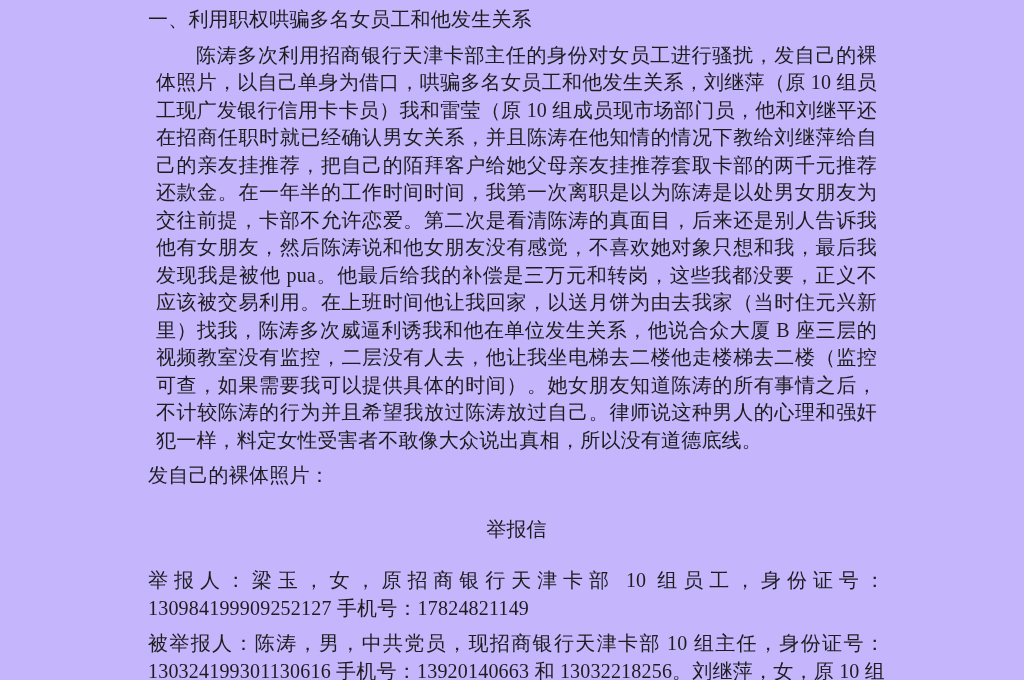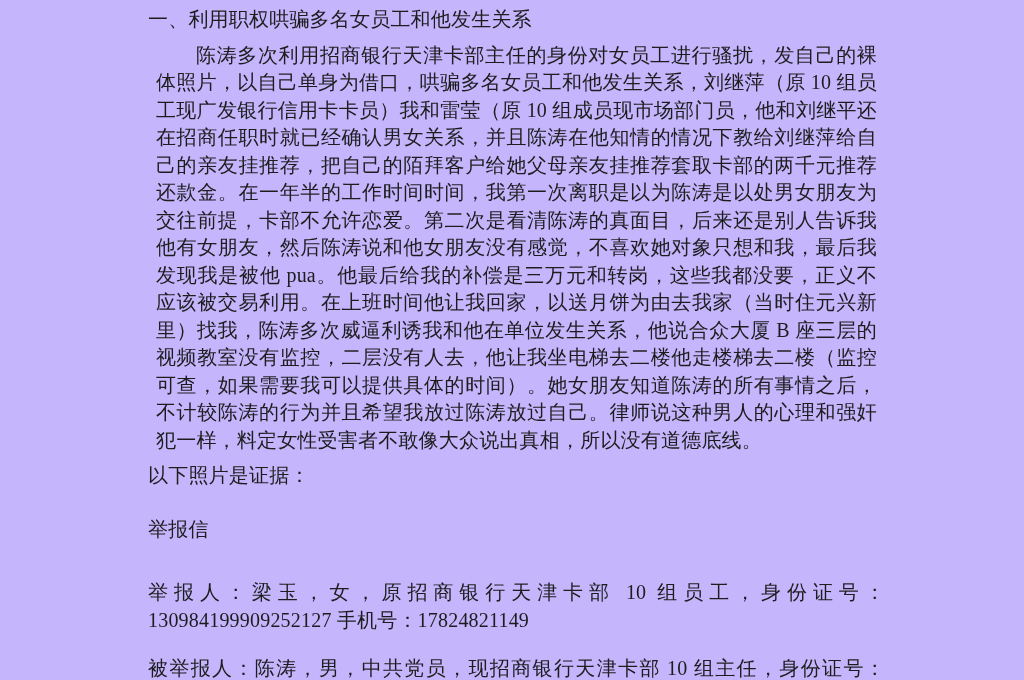--- a/index.html
+++ b/index.html
@@ -31,39 +31,40 @@
     margin: 0;
   }
   .para {
     margin: 8px;
     text-indent: 2em;
   }
   .evidence-note {
     margin: 0;
   }
   .letter-title {
-    margin: 26px 0 36px 0;
+    margin: 26px 0 24px 0;
+    text-align: center;
     text-indent: 0;
   }
   .info-para {
-    margin: 21px 0 0 0;
+    margin: 8px 0 0 0;
     text-indent: 0;
   }
 </style>
 </head>
 <body>
 
 <div class="page">
   <div class="content">
 
     <p class="heading">一、利用职权哄骗多名女员工和他发生关系</p>
 
     <p class="para">陈涛多次利用招商银行天津卡部主任的身份对女员工进行骚扰，发自己的裸体照片，以自己单身为借口，哄骗多名女员工和他发生关系，刘继萍（原 10 组员工现广发银行信用卡卡员）我和雷莹（原 10 组成员现市场部门员，他和刘继平还在招商任职时就已经确认男女关系，并且陈涛在他知情的情况下教给刘继萍给自己的亲友挂推荐，把自己的陌拜客户给她父母亲友挂推荐套取卡部的两千元推荐还款金。在一年半的工作时间时间，我第一次离职是以为陈涛是以处男女朋友为交往前提，卡部不允许恋爱。第二次是看清陈涛的真面目，后来还是别人告诉我他有女朋友，然后陈涛说和他女朋友没有感觉，不喜欢她对象只想和我，最后我发现我是被他 pua。他最后给我的补偿是三万元和转岗，这些我都没要，正义不应该被交易利用。在上班时间他让我回家，以送月饼为由去我家（当时住元兴新里）找我，陈涛多次威逼利诱我和他在单位发生关系，他说合众大厦 B 座三层的视频教室没有监控，二层没有人去，他让我坐电梯去二楼他走楼梯去二楼（监控可查，如果需要我可以提供具体的时间）。她女朋友知道陈涛的所有事情之后，不计较陈涛的行为并且希望我放过陈涛放过自己。律师说这种男人的心理和强奸犯一样，料定女性受害者不敢像大众说出真相，所以没有道德底线。</p>
 
-    <p class="evidence-note">以下照片是证据：</p>
+    <p class="evidence-note">发自己的裸体照片：</p>
 
     <p class="letter-title">举报信</p>
 
     <p class="info-para">举报人：梁玉，女，原招商银行天津卡部 10 组员工，身份证号：130984199909252127 手机号：17824821149</p>
 
     <p class="info-para">被举报人：陈涛，男，中共党员，现招商银行天津卡部 10 组主任，身份证号：130324199301130616 手机号：13920140663 和 13032218256。刘继萍，女，原 10 组员工现广发银行信用卡专员。雷莹，女，原 10 组员工现招商卡部市场部门员工。</p>
 
   </div>
 </div>
 

